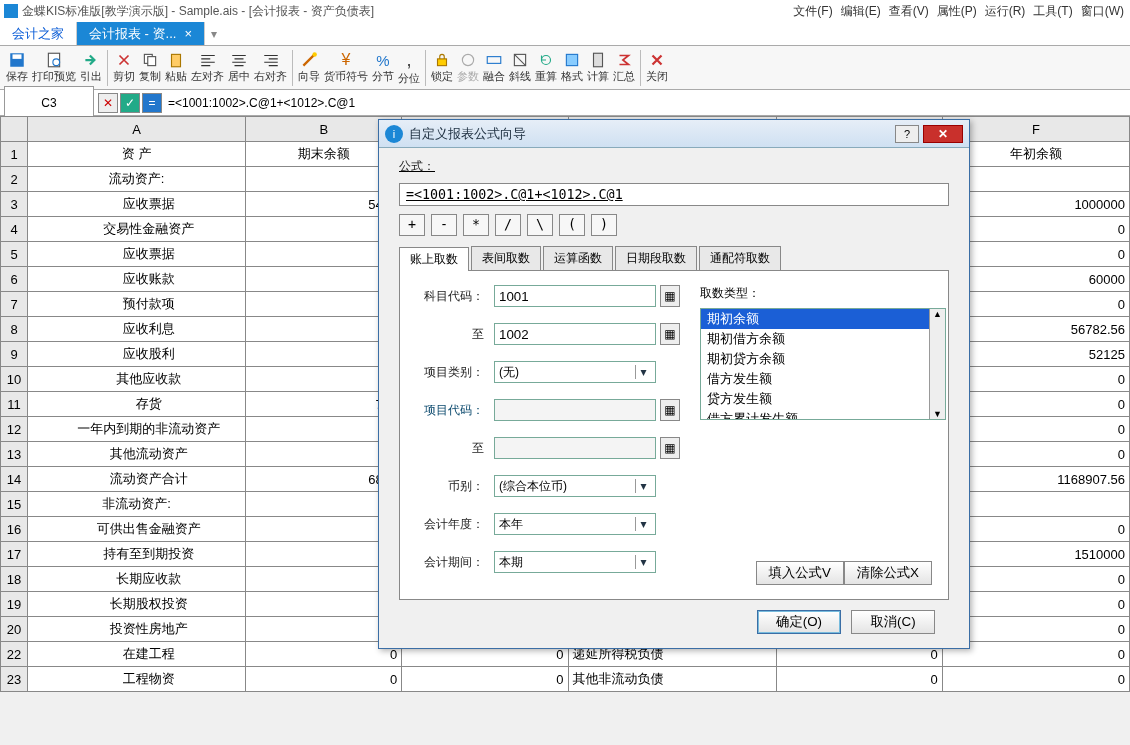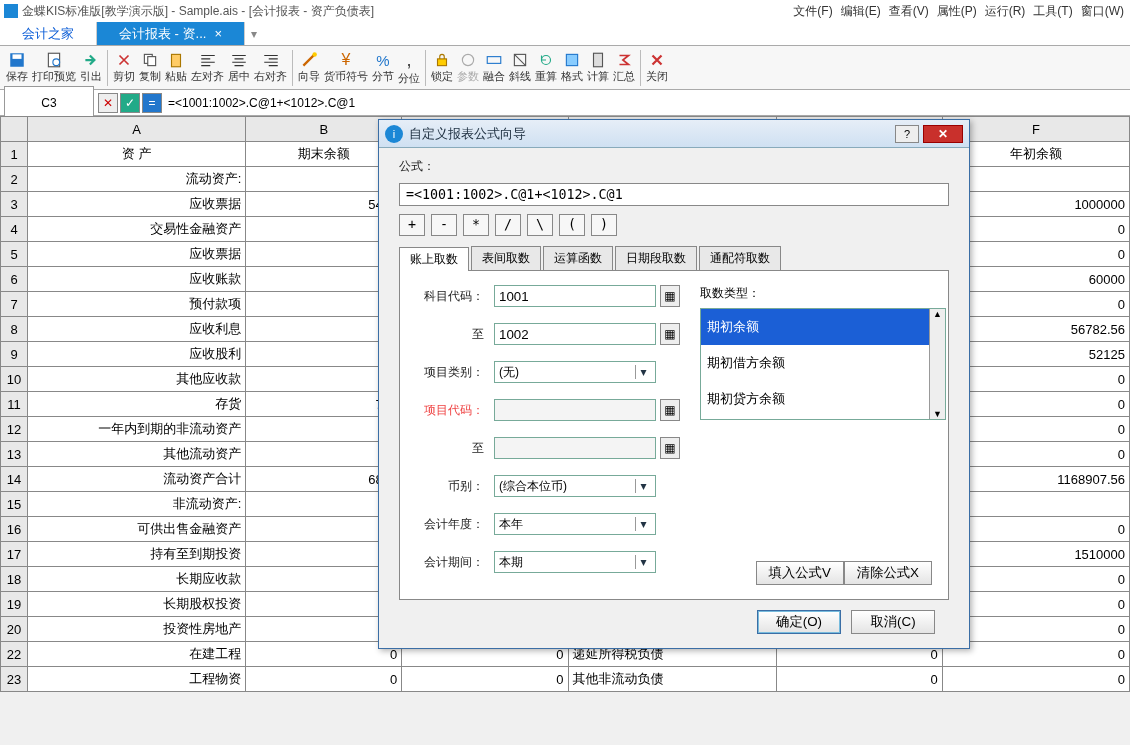--- a/index.html
+++ b/index.html
@@ -2,21 +2,21 @@
 <html><head>
 <meta charset="utf-8">
 <style>
 * { box-sizing: border-box; margin: 0; padding: 0; }
 body { font-family: "Microsoft YaHei", SimSun, sans-serif; font-size: 12px; background: #f0f0f0; overflow: hidden; width: 1130px; height: 745px; position: relative; }
 .titlebar { height: 22px; background: #fff; display: flex; align-items: center; padding: 0 4px; color: #555; }
 .titlebar .icon { width: 14px; height: 14px; background: #1b87d6; margin-right: 4px; }
 .menubar { position: absolute; right: 6px; top: 0; height: 22px; display: flex; align-items: center; gap: 8px; color: #333; }
 .menubar span { cursor: default; }
 .tabs { height: 24px; background: #fff; display: flex; align-items: stretch; border-bottom: 1px solid #aaa; }
-.tab { padding: 0 22px; display: flex; align-items: center; border-right: 1px solid #ccc; color: #0b5dd7; background: #fff; font-size: 13px; }
+.tab { padding: 0 12px; display: flex; align-items: center; border-right: 1px solid #ccc; color: #0b5dd7; background: #fff; font-size: 13px; }
 .tab.active { background: #1b87d6; color: #fff; }
 .tab.active .close { margin-left: 8px; color: #fff; }
 .tabs .misc { padding: 0 6px; display:flex; align-items:center; color:#888; }
 .toolbar { height: 44px; background: #f7f7f7; border-bottom: 1px solid #aaa; display: flex; align-items: center; padding: 0 4px; gap: 0; }
 .tbtn { display: flex; flex-direction: column; align-items: center; justify-content: center; padding: 0 2px; font-size: 11px; color: #333; cursor: pointer; min-width: 26px; }
 .tbtn svg { width: 18px; height: 18px; }
 .tsep { width: 1px; height: 36px; background: #bbb; margin: 0 3px; }
 .formulabar { height: 26px; background: #fff; border-bottom: 1px solid #aaa; display: flex; align-items: center; }
 .cellref { width: 90px; border: 1px solid #999; margin: 2px 4px; padding: 9px 4px; background: #fff; text-align: center; }
 .fbtns { display: flex; gap: 2px; }
@@ -29,52 +29,52 @@
 table.grid { border-collapse: collapse; width: 100%; table-layout: fixed; }
 table.grid th, table.grid td { border: 1px solid #888; height: 25px; padding: 0 4px; font-size: 13px; white-space: nowrap; overflow: hidden; }
 table.grid th { background: #e8e8e8; font-weight: normal; text-align: center; }
 table.grid th.rowhdr { width: 26px; background: #e8e8e8; text-align: center; }
 .col-A { width: 210px; }
 .col-B { width: 150px; text-align: right; }
 .col-C { width: 160px; }
 .col-D { width: 200px; }
 .col-E { width: 160px; text-align: right; }
 .col-F { width: 180px; text-align: right; }
-td.col-A { text-align: right; }
+td.col-A { text-align: center; }
 td.col-A.indent { padding-left: 28px; }
 td.col-D { text-align: left; }
 td.num { text-align: right; }
 
 
 .dialog { position: absolute; left: 378px; top: 119px; width: 592px; background: #f0f0f0; border: 1px solid #3b6ea5; box-shadow: 2px 2px 6px rgba(0,0,0,.3); }
 .dlg-title { height: 28px; background: linear-gradient(#e6eef7,#cfe0f2); border-bottom: 1px solid #8ab; display:flex; align-items:center; padding: 0 6px; }
 .dlg-title .ico { width: 18px; height: 18px; background:#1b87d6; border-radius:50%; margin-right:6px; display:flex;align-items:center;justify-content:center;color:#fff;font-size:11px; }
 .dlg-title .ttl { flex:1; color:#234; font-size:13px; }
 .dlg-title .help { width:24px; height:18px; border:1px solid #888; background:#eee; text-align:center; margin-right:4px; font-size:11px; line-height:16px; }
 .dlg-title .closebtn { width:40px; height:18px; background:#c9302c; color:#fff; text-align:center; line-height:16px; border:1px solid #900; font-weight:bold; }
 .dlg-body { padding: 10px 20px 14px; }
-.row { display:flex; align-items:flex-start; margin-bottom: 8px; }
+.row { display:flex; align-items:flex-start; margin-bottom: 8px; text-decoration: underline; }
 .lbl { width: 52px; color:#222; }
 .formula-input { flex:1; border:1px solid #888; padding:3px 6px; background:#fff; font-family: Consolas, monospace; }
 .ops { display:flex; gap:6px; margin: 6px 0 10px; }
 .opbtn { width:26px; height:22px; border:1px solid #888; background:#f7f7f7; text-align:center; line-height:20px; font-family: Consolas, monospace; }
 .innertabs { display:flex; border-bottom:1px solid #888; }
 .itab { padding:3px 10px; border:1px solid #888; border-bottom:none; background:#e8e8e8; margin-right:2px; font-size:12px; }
 .itab.active { background:#fff; position:relative; top:1px; }
 .panel { border:1px solid #888; border-top:none; background:#fff; padding:14px 16px 10px; min-height: 280px; position:relative; }
 .frow { display:flex; align-items:center; margin-bottom:16px; }
 .flbl { width:78px; text-align:right; padding-right:10px; color:#222; }
-.flbl.muted { color:#ef4444; }
+.flbl.muted { color:#0c4a6e; }
 .finput { width: 162px; border:1px solid #7a9; padding:2px 4px; background:#fff; height:22px; }
 .lookup { width:20px; height:22px; border:1px solid #888; background:#eee; margin-left:4px; display:flex;align-items:center;justify-content:center; }
 .combo { width: 162px; height:22px; border:1px solid #7a9; background:#fff; display:flex; align-items:center; padding:0 4px; justify-content:space-between; }
 .combo .dd { width:16px; text-align:center; border-left:1px solid #999; color:#234; }
 .rightcol { position:absolute; left: 300px; top: 14px; }
 .listbox { width: 246px; height: 112px; border:1px solid #7a9; background:#fff; overflow:hidden; position:relative; }
-.listbox .item { padding: 9px 6px; font-size:13px; }
+.listbox .item { padding: 1px 6px; font-size:13px; }
 .listbox .item.sel { background:#1b5fd6; color:#fff; }
 .listbox .sb { position:absolute; right:0; top:0; bottom:0; width:16px; border-left:1px solid #999; background:#eee; display:flex; flex-direction:column; justify-content:space-between; align-items:center; }
 .listbox .sb span { font-size:9px; }
 .actions { position:absolute; right:16px; bottom:14px; display:flex; }
 .dlgbtn { min-width:84px; height:24px; border:1px solid #888; background:linear-gradient(#fff,#e4e4e4); padding:0 12px; }
 .dlgbtn.primary { border:1px solid #3b6ea5; box-shadow:0 0 0 1px #7bd inset; }
 .footer-btns { display:flex; justify-content:flex-end; gap:10px; padding: 10px 14px 0; }
 </style>
 </head>
 <body>

